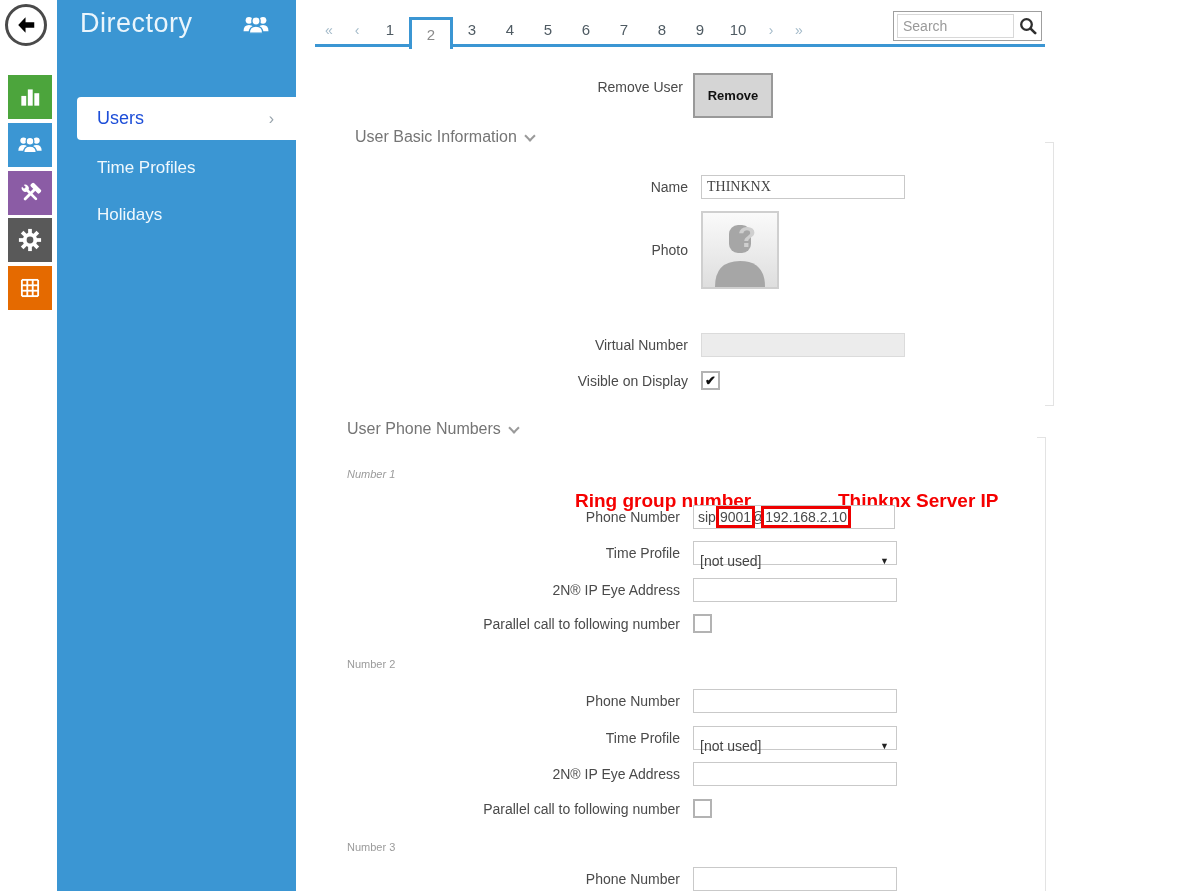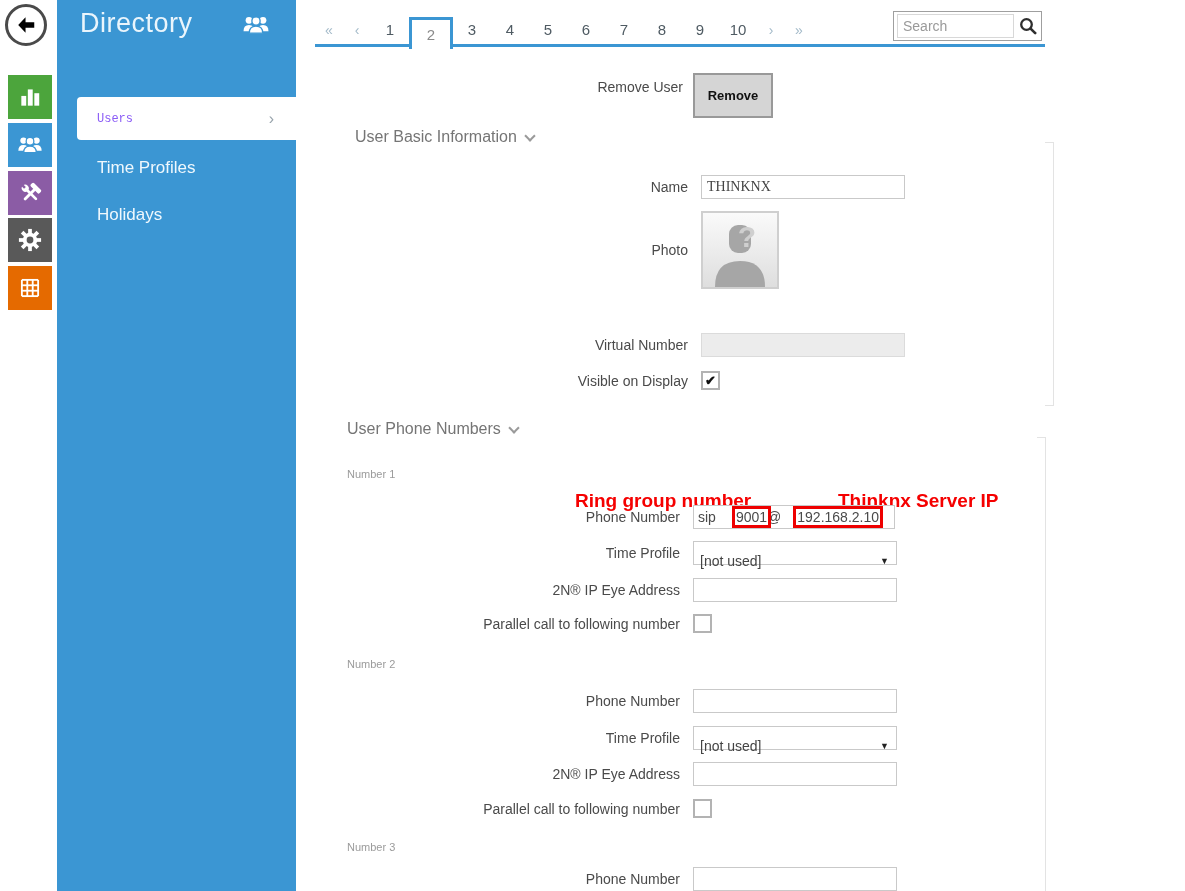--- a/index.html
+++ b/index.html
@@ -18,21 +18,21 @@
   #ric-users{top:123px;background:#3B96D3;}
   #ric-tools{top:171px;background:#8B5CA5;}
   #ric-gear{top:218px;background:#595959;}
   #ric-apps{top:266px;background:#E56A00;}
   
   #sidebar{position:absolute;left:57px;top:0;width:239px;height:100%;background:#3B96D3;z-index:2;}
   #sbTitle{position:absolute;left:23px;top:8px;font-size:27px;color:#EAF5FC;letter-spacing:0.5px;}
   #sbTitleIcon{position:absolute;left:182px;top:10px;}
   .menu-sel{position:absolute;left:20px;right:0;top:97px;height:43px;background:#fff;
     border-radius:4px 0 0 4px;display:flex;align-items:center;cursor:pointer;}
-  .menu-sel .mlabel{margin-left:20px;font-size:12px;color:#8b5cf6;font-family:Liberation Mono, monospace;}
+  .menu-sel .mlabel{margin-left:20px;font-size:18px;color:#1d4ed8;}
   .menu-sel .mchev{position:absolute;right:22px;font-size:16px;color:#98A4AC;}
   .menu-item{position:absolute;left:40px;font-size:17px;color:#EFF8FD;cursor:pointer;}
   #mi-time{top:158px;}
   #mi-holidays{top:205px;}
   
   #main{position:absolute;left:296px;top:0;width:889px;height:100%;background:#fff;}
   
   #pager{position:absolute;left:19px;top:15px;width:730px;height:29px;display:flex;align-items:center;}
   #pager::after{content:"";position:absolute;left:0;right:0;bottom:-3px;height:3px;background:#3B96D3;}
   .pg{display:flex;align-items:center;justify-content:center;font-size:15px;color:#4F5B63;cursor:pointer;height:29px;}
@@ -74,21 +74,21 @@
   .cbox{width:15px;height:15px;border:2px solid #B3B3B3;background:#fff;display:flex;align-items:center;
     justify-content:center;cursor:pointer;}
   .cbox .chk{font-size:13px;font-weight:bold;color:#111;line-height:1;}
   .numlbl{position:absolute;left:0;font-size:11px;color:#9B9B9B;}
   
   #avatar{width:74px;height:74px;border:2px solid #CFCFCF;background:linear-gradient(#FAFAFA,#DEDEDE);cursor:pointer;}
   
   .phoneval{width:202px;height:24px;box-sizing:border-box;border:1px solid #C9C9C9;display:flex;align-items:center;
     padding:0 4px;font-size:14px;color:#4A4A4A;background:#fff;white-space:nowrap;}
   .redbox{border:3px solid #EE0000;height:22px;box-sizing:border-box;display:flex;align-items:center;
-    padding:0 1px;position:relative;z-index:1;background:transparent;margin-left:16px;}
+    padding:0 1px;position:relative;z-index:1;background:transparent;}
   .atsep{margin:0 -4px;z-index:0;}
   
   .annot{position:absolute;top:34px;font-size:19px;font-weight:bold;color:#F50000;white-space:nowrap;margin-top:36px;}
   #annotRing{left:228px;}
   #annotIp{left:491px;}
 </style>
 </head>
 <body>
 
 <div id="rail">
@@ -278,21 +278,21 @@
     </div>
   </div>
 
   <div class="section" id="sec2">
     <div class="sec-title">
       <span>User Phone Numbers</span>
       <span class="schev"></span>
     </div>
     <div class="bracket"></div>
 
-    <div class="numlbl" style="top:48px;">Number 1</div>
+    <div class="numlbl" style="top:48px;font-style:italic;">Number 1</div>
 
     <div class="annot" id="annotRing">Ring group number</div>
     <div class="annot" id="annotIp">Thinknx Server IP</div>
 
     <div class="frow" style="top:85px;">
       <div class="flabel">Phone Number</div>
       <div class="fctrl">
         <div class="phoneval">
           <span>sip</span>
           <span class="redbox">9001</span>

